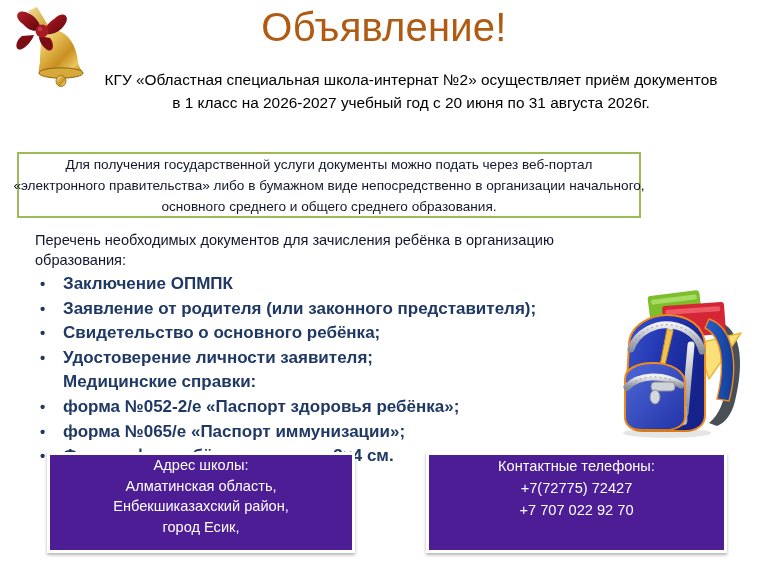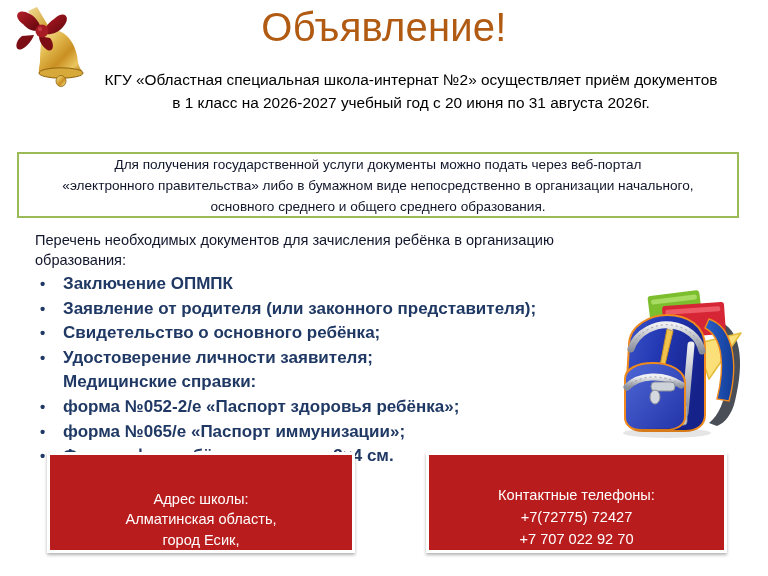--- a/index.html
+++ b/index.html
@@ -51,21 +51,21 @@
     line-height: 23px;
     color: #000000;
   }
   #intro-paragraph .line { display: block; white-space: nowrap; }
 
   
   #notice-box {
     position: absolute;
     left: 17px;
     top: 152px;
-    width: 722px;
+    width: 624px;
     height: 66px;
     border: 2px solid #9BBB59;
     background: #FFFFFF;
     box-sizing: border-box;
     display: flex;
     align-items: center;
     justify-content: center;
   }
   #notice-box .notice-text {
     text-align: center;
@@ -115,26 +115,26 @@
     position: absolute;
     left: 605px;
     top: 283px;
     width: 160px;
     height: 165px;
   }
 
   
   .info-box {
     position: absolute;
-    background: #b91c1c;
+    background: #4c1d95;
     border: 3px solid #FFFFFF;
     box-sizing: border-box;
     box-shadow: 0 2px 3px rgba(0,0,0,0.30);
     display: flex;
-    align-items: flex-end;
+    align-items: flex-start;
     justify-content: center;
     color: #FFFFFF;
   }
   .info-box .info-text {
     text-align: center;
     font-size: 14.6px;
     line-height: 20.5px;
   }
   .info-box .line { display: block; white-space: nowrap; }
 
@@ -295,20 +295,21 @@
   <rect x="46" y="99" width="24" height="9" rx="4" fill="#CED2D9" stroke="#8A8E99" stroke-width="1"></rect>
   <ellipse cx="50" cy="114" rx="5" ry="7" fill="#D5D9DF" stroke="#8A8E99" stroke-width="1"></ellipse>
 
   <ellipse cx="62" cy="150" rx="44" ry="5" fill="#000000" opacity="0.10"></ellipse>
 </svg>
 
 <div class="info-box" id="address-box">
   <div class="info-text">
     <span class="line">Адрес школы:</span>
     <span class="line">Алматинская область,</span>
+    <span class="line">Енбекшиказахский район,</span>
     <span class="line">город Есик,</span>
   </div>
 </div>
 
 <div class="info-box" id="phones-box">
   <div class="info-text">
     <span class="line">Контактные телефоны:</span>
     <span class="line">+7(72775) 72427</span>
     <span class="line">+7 707 022 92 70</span>
   </div>

